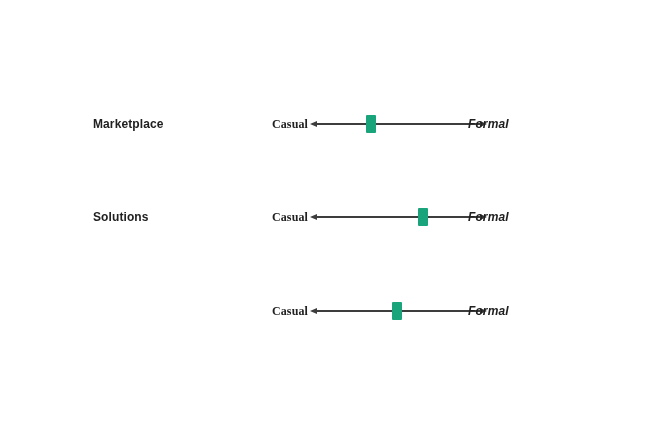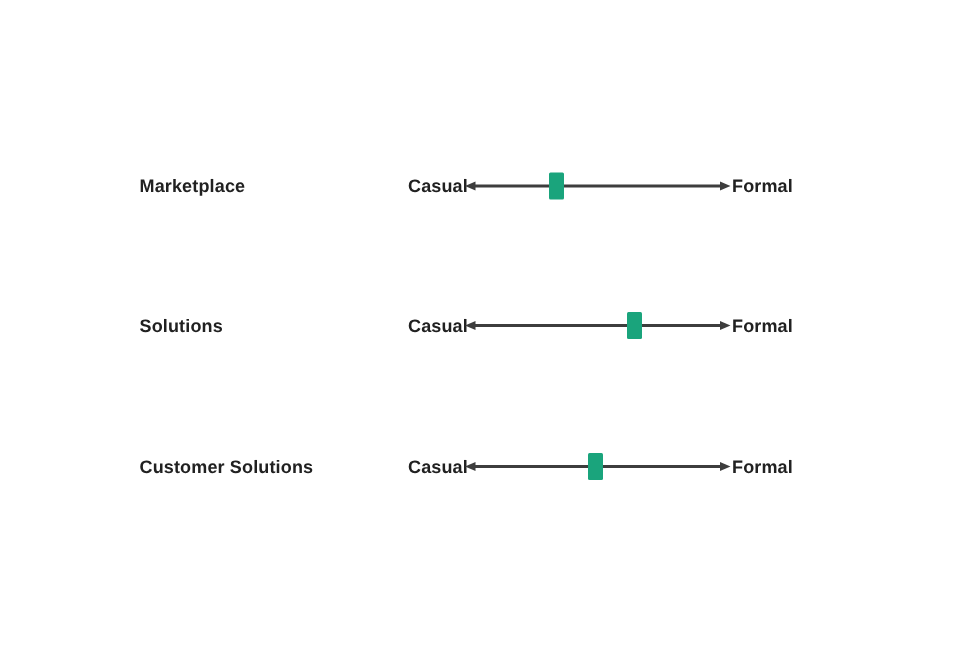--- a/index.html
+++ b/index.html
@@ -41,22 +41,22 @@
   }
   .anchor {
     position: absolute;
     top: 50%;
     transform: translateY(-50%);
     font-size: 12px;
     font-weight: 700;
     letter-spacing: 0.1px;
     white-space: nowrap;
   }
-  .anchor.left  { left: 272px; }
-  .anchor.right { left: 488px; }
+  .anchor.left  { left: 272px; font-family: Liberation Serif, serif; }
+  .anchor.right { left: 468px; font-style: italic; }
 
   .track {
     position: absolute;
     left: 310px;
     width: 177px;
     height: 20px;
     top: 50%;
     transform: translateY(-50%);
     cursor: pointer;
   }
@@ -118,21 +118,20 @@
     <div class="track">
       <span class="arrow arrow-left"></span>
       <span class="scale-line"></span>
       <span class="arrow arrow-right"></span>
       <span class="marker" style="left: 64%;"></span>
     </div>
     <div class="anchor right">Formal</div>
   </div>
 
   <div class="row row-2">
-    <div class="row-label">Customer Solutions</div>
     <div class="anchor left">Casual</div>
     <div class="track">
       <span class="arrow arrow-left"></span>
       <span class="scale-line"></span>
       <span class="arrow arrow-right"></span>
       <span class="marker" style="left: 49%;"></span>
     </div>
     <div class="anchor right">Formal</div>
   </div>
 

